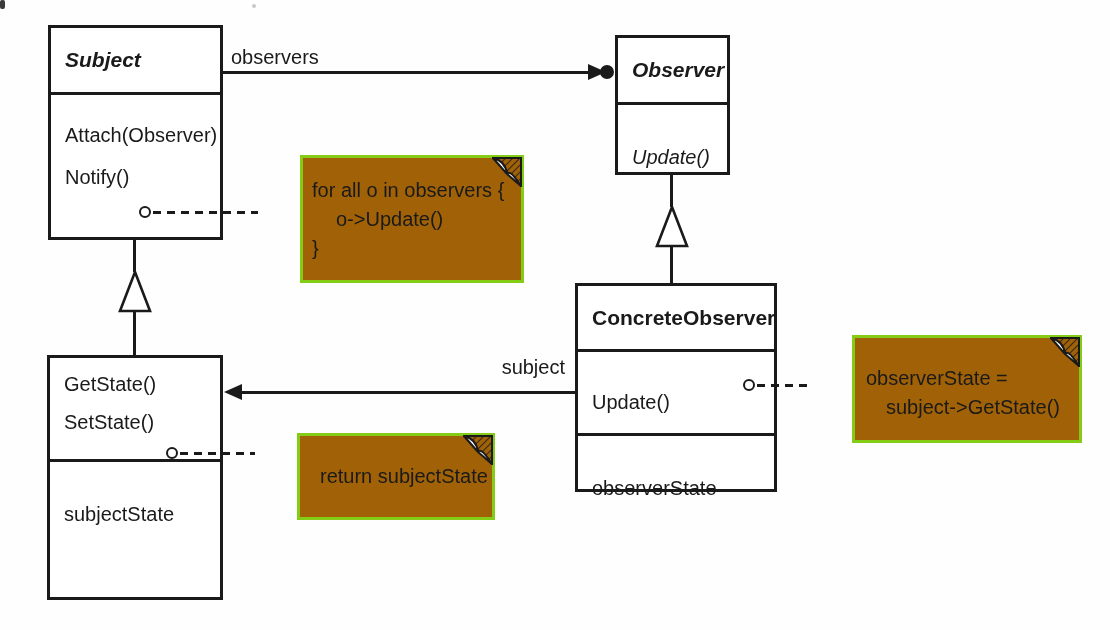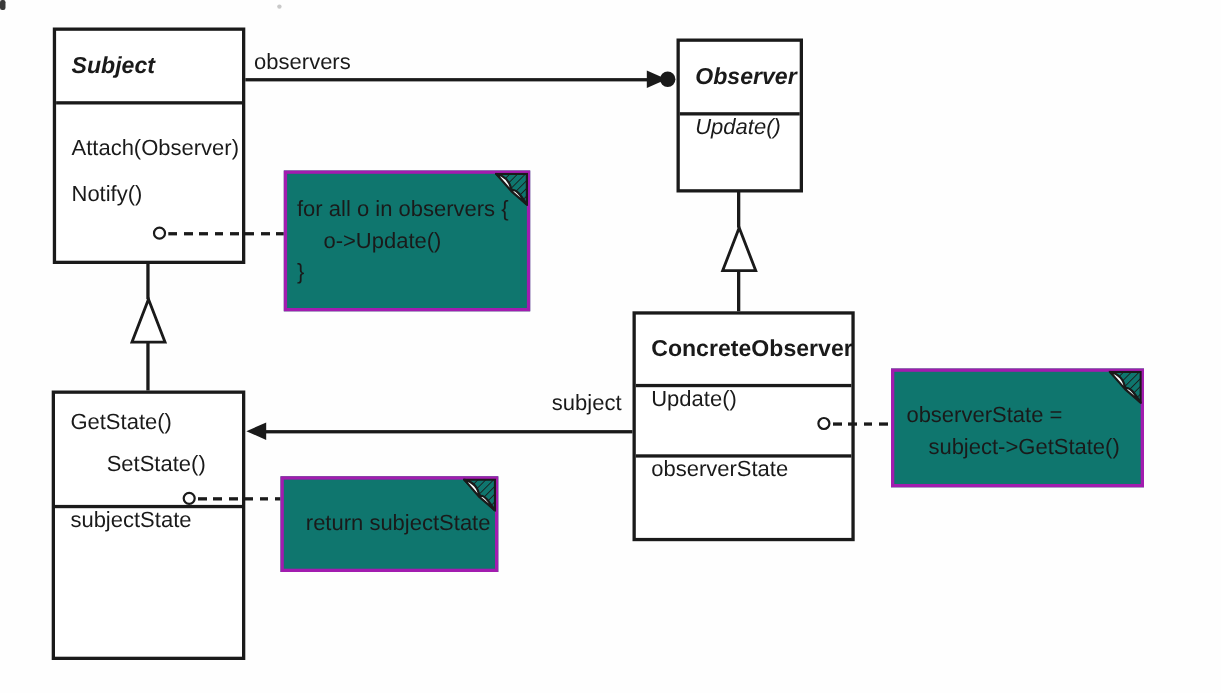--- a/index.html
+++ b/index.html
@@ -8,23 +8,23 @@
     font-family:"Liberation Sans","DejaVu Sans",sans-serif;color:#1a1a1a;
   }
   
   .cls{position:absolute;background:#fff;border:3px solid #1a1a1a;box-sizing:border-box;}
   .sec{box-sizing:border-box;border-bottom:3px solid #1a1a1a;}
   .sec:last-child{border-bottom:none;}
   .titlesec{display:flex;align-items:center;padding-left:14px;font-size:21px;font-weight:700;}
   .abstract{font-style:italic;}
   .bodysec{padding-left:14px;font-size:20px;}
   .row{line-height:42px;white-space:nowrap;}
-  .centersec{display:flex;align-items:flex-start;padding-left:14px;font-size:20px;white-space:nowrap;}
+  .centersec{display:flex;align-items:center;padding-left:14px;font-size:20px;white-space:nowrap;margin-top:20px;}
   
-  .note{position:absolute;background:#0f766e;border:3px solid #a21caf;box-sizing:border-box;font-size:20px;}
+  .note{position:absolute;background:#a16207;border:3px solid #84cc16;box-sizing:border-box;font-size:20px;margin-left:42px;}
   .note-line{padding-left:9px;line-height:29px;white-space:nowrap;}
   .dogear{position:absolute;top:-1px;right:-1px;line-height:0;}
   
   .hline{position:absolute;height:2.5px;background:#1a1a1a;}
   .vline{position:absolute;width:2.5px;background:#1a1a1a;}
   .dash{position:absolute;height:2.5px;background:repeating-linear-gradient(90deg,#1a1a1a 0 8px,transparent 8px 14px);}
   .anchor-circle{position:absolute;width:12px;height:12px;border:2.5px solid #1a1a1a;border-radius:50%;background:#fff;box-sizing:border-box;}
   .arrow-right{position:absolute;width:0;height:0;border-left:18px solid #1a1a1a;border-top:8px solid transparent;border-bottom:8px solid transparent;}
   .arrow-left{position:absolute;width:0;height:0;border-right:18px solid #1a1a1a;border-top:8px solid transparent;border-bottom:8px solid transparent;}
   .dot{position:absolute;width:14px;height:14px;border-radius:50%;background:#1a1a1a;}
@@ -56,21 +56,21 @@
       <span>Observer</span>
     </div>
     <div class="sec centersec abstract" style="height:64px;">
       <span>Update()</span>
     </div>
   </div>
 
   <div class="cls" style="left:47px;top:355px;width:176px;height:245px;">
     <div class="sec bodysec" style="height:104px;padding-top:7px;">
       <div class="row" style="line-height:38px;">GetState()</div>
-      <div class="row" style="line-height:38px;text-align:center;">SetState()</div>
+      <div class="row" style="line-height:38px;">SetState()</div>
     </div>
     <div class="sec centersec" style="height:65px;">
       <span>subjectState</span>
     </div>
   </div>
 
   <div class="cls" style="left:575px;top:283px;width:202px;height:209px;">
     <div class="sec titlesec" style="height:66px;">
       <span>ConcreteObserver</span>
     </div>

